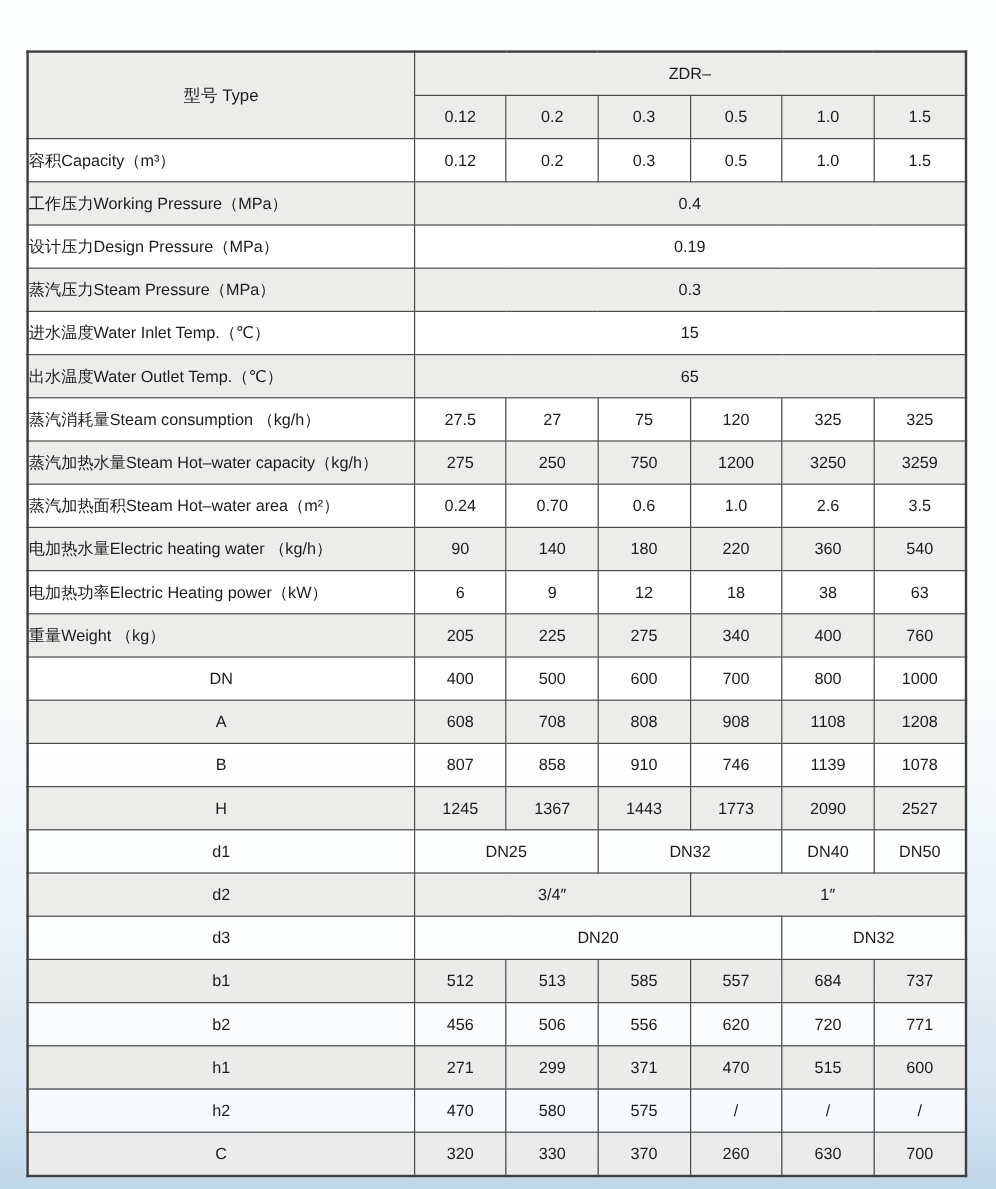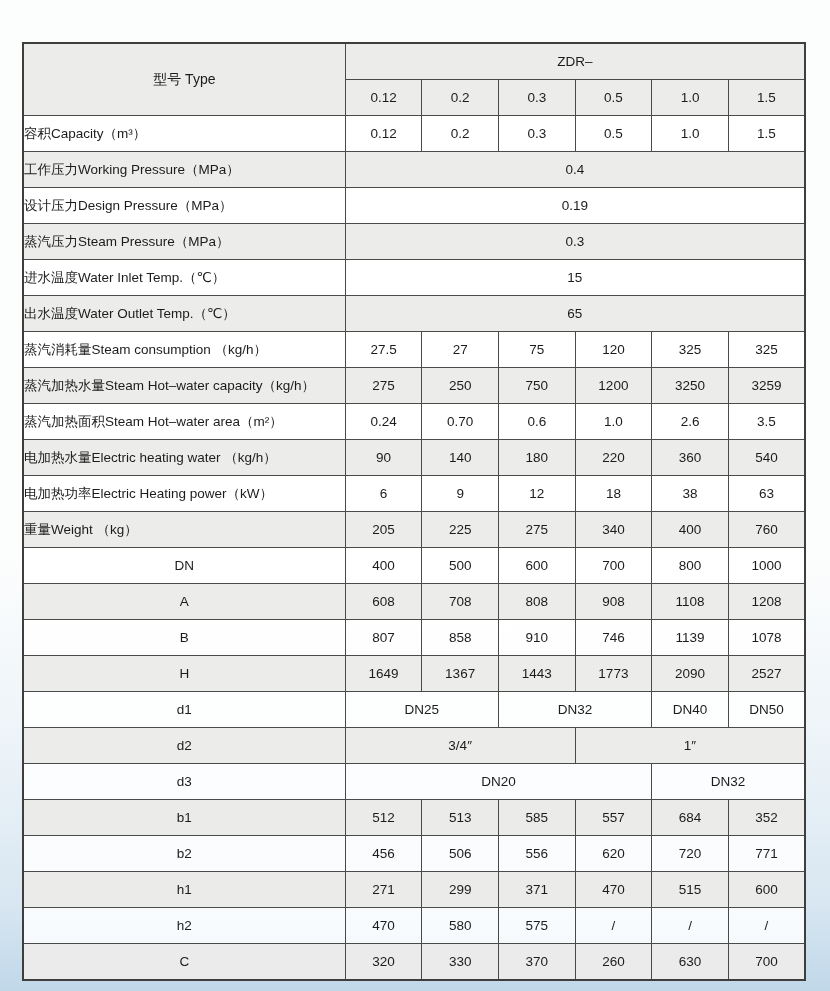--- a/index.html
+++ b/index.html
@@ -185,21 +185,21 @@
           <th class="row-label center plain">B</th>
           <td class="plain">807</td>
           <td class="plain">858</td>
           <td class="plain">910</td>
           <td class="plain">746</td>
           <td class="plain">1139</td>
           <td class="plain">1078</td>
         </tr>
         <tr>
           <th class="row-label center shaded">H</th>
-          <td class="shaded">1649</td>
+          <td class="shaded">1245</td>
           <td class="shaded">1367</td>
           <td class="shaded">1443</td>
           <td class="shaded">1773</td>
           <td class="shaded">2090</td>
           <td class="shaded">2527</td>
         </tr>
         <tr>
           <th class="row-label center plain">d1</th>
           <td class="plain" colspan="2">DN25</td>
           <td class="plain" colspan="2">DN32</td>
@@ -216,21 +216,21 @@
           <td class="plain" colspan="4">DN20</td>
           <td class="plain" colspan="2">DN32</td>
         </tr>
         <tr>
           <th class="row-label center shaded">b1</th>
           <td class="shaded">512</td>
           <td class="shaded">513</td>
           <td class="shaded">585</td>
           <td class="shaded">557</td>
           <td class="shaded">684</td>
-          <td class="shaded">352</td>
+          <td class="shaded">737</td>
         </tr>
         <tr>
           <th class="row-label center plain">b2</th>
           <td class="plain">456</td>
           <td class="plain">506</td>
           <td class="plain">556</td>
           <td class="plain">620</td>
           <td class="plain">720</td>
           <td class="plain">771</td>
         </tr>

